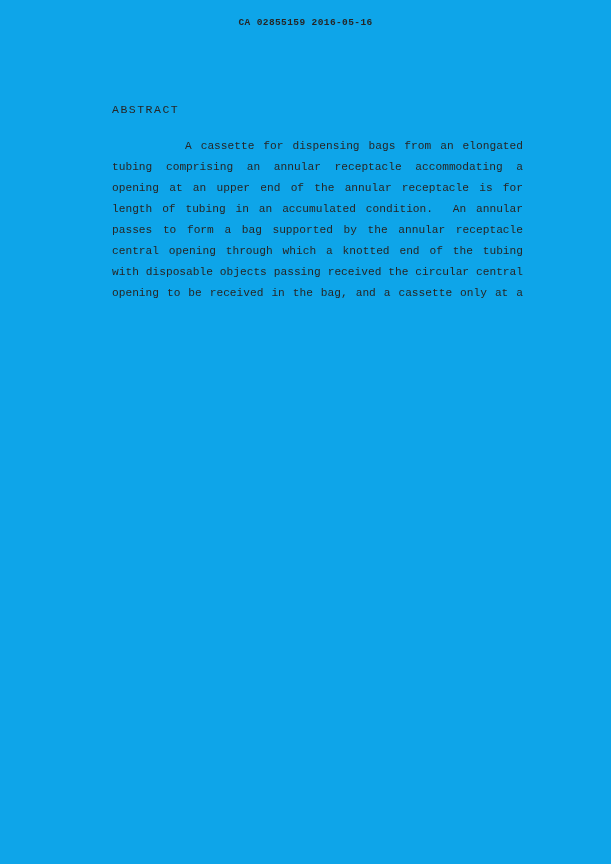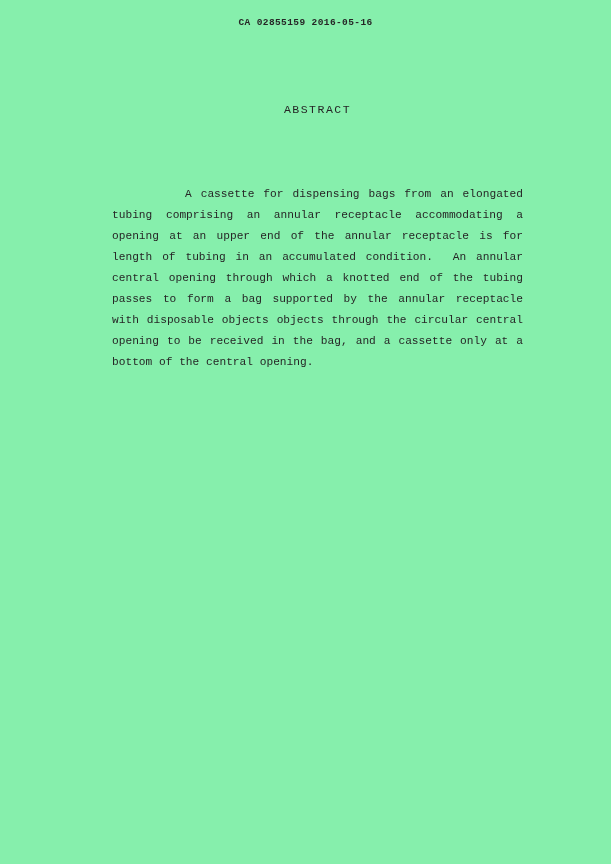--- a/index.html
+++ b/index.html
@@ -4,54 +4,52 @@
 <style>
   html, body {
     margin: 0;
     padding: 0;
     background: #ffffff;
   }
   .page {
     position: relative;
     width: 611px;
     height: 864px;
-    background: #86efac;
+    background: #0ea5e9;
     overflow: hidden;
     font-family: "Liberation Mono", "DejaVu Sans Mono", monospace;
     color: #262626;
   }
   .doc-header {
     position: absolute;
     top: 17px;
     left: 0;
     width: 611px;
     text-align: center;
     font-size: 9.5px;
     font-weight: bold;
     letter-spacing: 0.4px;
     white-space: nowrap;
   }
   .section-heading {
     position: absolute;
     top: 103px;
     left: 112px;
     width: 411px;
-    text-align: center;
     font-size: 11.5px;
     letter-spacing: 1.5px;
     white-space: nowrap;
   }
   .abstract {
     position: absolute;
     top: 136px;
     left: 112px;
     width: 411px;
     font-size: 11.2px;
     line-height: 21px;
-    margin-top: 48px;
   }
   .abstract .line {
     text-align: justify;
     text-align-last: justify;
   }
   .abstract .line.first {
     text-indent: 73px;
   }
   .abstract .line.last {
     text-align-last: left;
@@ -61,19 +59,18 @@
 <body>
 
 <div class="page">
   <div class="doc-header">CA 02855159 2016-05-16</div>
   <div class="section-heading">ABSTRACT</div>
   <div class="abstract">
       <div class="line first">A cassette for dispensing bags from an elongated</div>
       <div class="line">tubing comprising an annular receptacle accommodating a</div>
       <div class="line">opening at an upper end of the annular receptacle is for</div>
       <div class="line">length of tubing in an accumulated condition.&nbsp; An annular</div>
+      <div class="line">passes to form a bag supported by the annular receptacle</div>
       <div class="line">central opening through which a knotted end of the tubing</div>
-      <div class="line">passes to form a bag supported by the annular receptacle</div>
-      <div class="line">with disposable objects objects through the circular central</div>
+      <div class="line">with disposable objects passing received the circular central</div>
       <div class="line">opening to be received in the bag, and a cassette only at a</div>
-      <div class="line last">bottom of the central opening.</div>
     </div>
 </div>
 
 </body></html>

